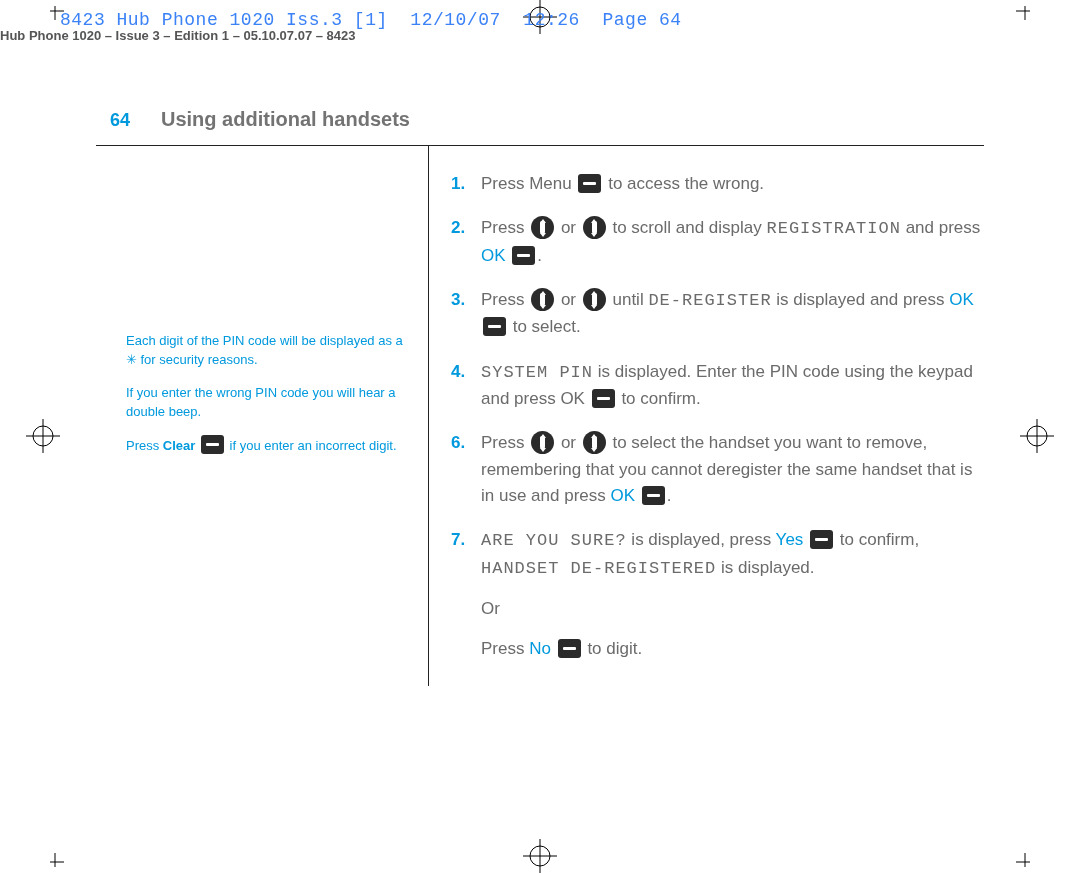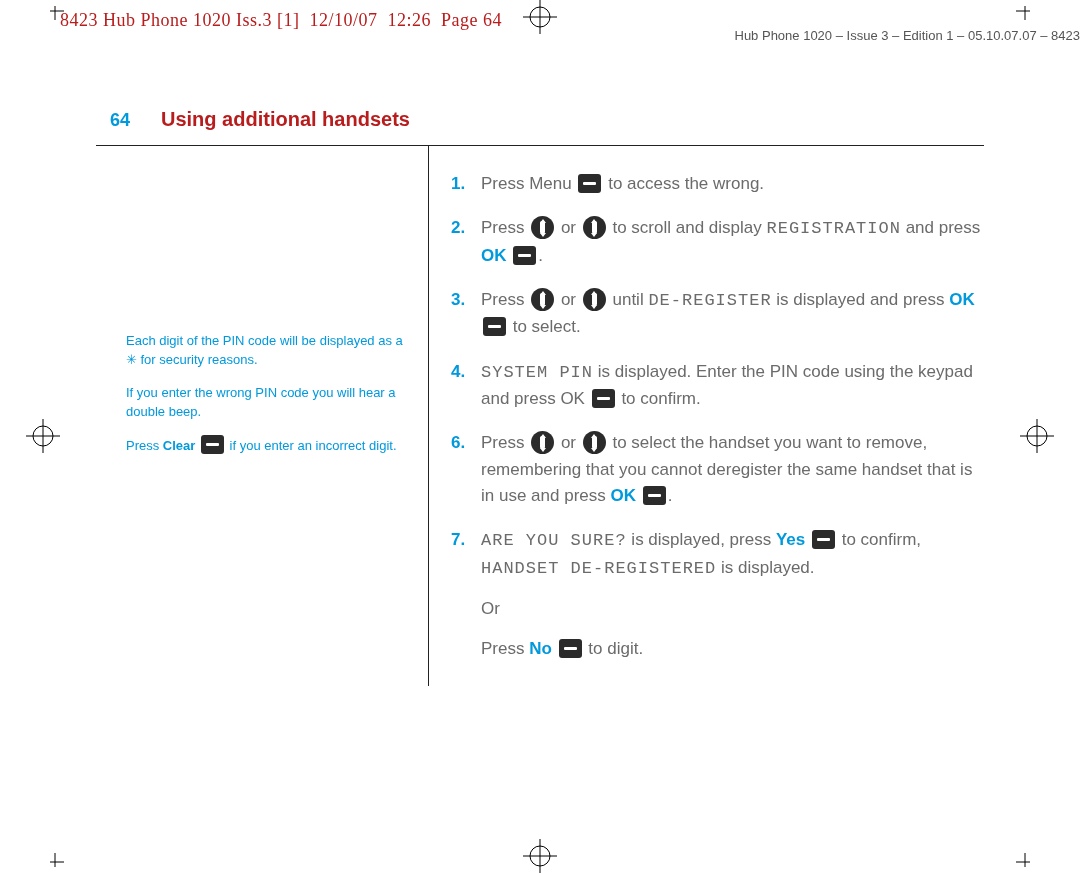--- a/index.html
+++ b/index.html
@@ -22,27 +22,27 @@
   .cross.right-mid { right: 26px; top: 419px; }
   .tick svg { width: 18px; height: 18px; }
   .tick.top-left    { left: 46px;  top: 2px; }
   .tick.top-right   { right: 46px; top: 2px; }
   .tick.bottom-left { left: 46px;  bottom: 2px; }
   .tick.bottom-right{ right: 46px; bottom: 2px; }
 
   
   .slug1 {
     position: absolute; top: 10px; left: 60px;
-    font-family: Liberation Serif, serif;
-    font-size: 18px; color: #b91c1c; letter-spacing: 0.5px;
+    font-family: Liberation Mono, monospace;
+    font-size: 18px; color: #3b82f6; letter-spacing: 0.5px;
     white-space: pre;
   }
   .slug2 {
-    position: absolute; top: 28px; width: 100%; text-align: right;
-    font-size: 13px; color: #555;
+    position: absolute; top: 28px; width: 100%; text-align: left;
+    font-size: 13px; color: #555; font-weight: bold;
   }
 
   
   .page {
     position: absolute;
     left: 96px; right: 96px;
     top: 108px;
   }
 
   .title-row {
@@ -51,21 +51,21 @@
     gap: 23px;
   }
   .page-num {
     width: 34px;
     font-size: 18px; font-weight: 600;
     color: #0099dd;
     text-align: right; padding-right: 8px;
   }
   .title {
     font-size: 20px; font-weight: 700;
-    color: #b91c1c;
+    color: #737373;
   }
   .hr {
     border: none;
     border-top: 1px solid #222;
     margin: 6px 0 0 0;
   }
 
   .columns {
     display: flex;
     margin-top: 0;
@@ -144,21 +144,21 @@
     border-left: 3px solid transparent;
     border-right: 3px solid transparent;
   }
   .nav .arr.up   { top: 2.5px;    border-bottom: 4px solid #fff; }
   .nav .arr.down { bottom: 2.5px; border-top: 4px solid #fff; }
 
   .lcd {
     font-family: "Courier New", monospace;
     letter-spacing: 1px;
   }
-  .strong-blue { color: #0099dd; font-weight: 700; }
+  .strong-blue { color: #0099dd; font-weight: 400; }
   b.side { font-weight: 700; }
 </style>
 </head>
 <body>
 
 <div class="reg cross top-center">
   <svg viewBox="0 0 34 34">
       <circle cx="17" cy="17" r="10" fill="none" stroke="#000" stroke-width="1"></circle>
       <line x1="0" y1="17" x2="34" y2="17" stroke="#000" stroke-width="1"></line>
       <line x1="17" y1="0" x2="17" y2="34" stroke="#000" stroke-width="1"></line>

